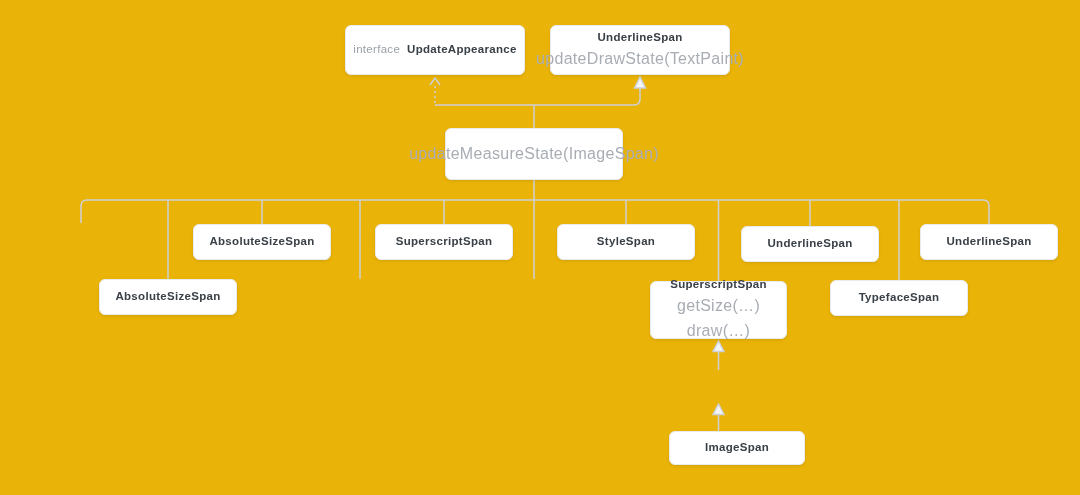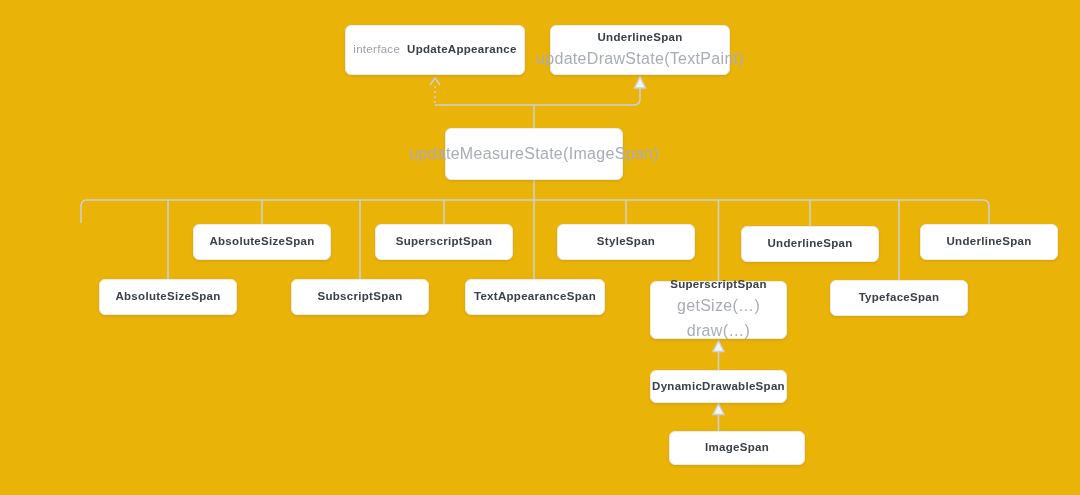--- a/index.html
+++ b/index.html
@@ -122,39 +122,30 @@
   </div>
 
   <div class="node" style="left:920px;top:224px;width:138px;height:36px">
     <div class="title">UnderlineSpan</div>
   </div>
 
   <div class="node" style="left:99px;top:279px;width:138px;height:36px">
     <div class="title">AbsoluteSizeSpan</div>
   </div>
 
-  <div class="node" style="left:291px;top:279px;width:138px;height:36px">
-    <div class="title">SubscriptSpan</div>
-  </div>
 
-  <div class="node" style="left:465px;top:279px;width:140px;height:36px">
-    <div class="title">TextAppearanceSpan</div>
-  </div>
 
   <div class="node" style="left:650px;top:281px;width:137px;height:58px">
     <div class="title">SuperscriptSpan</div>
     <div class="method">getSize(…)</div>
     <div class="method">draw(…)</div>
   </div>
 
   <div class="node" style="left:830px;top:280px;width:138px;height:36px">
     <div class="title">TypefaceSpan</div>
   </div>
 
-  <div class="node" style="left:650px;top:370px;width:137px;height:33px">
-    <div class="title">DynamicDrawableSpan</div>
-  </div>
 
   <div class="node" style="left:669px;top:431px;width:136px;height:34px">
     <div class="title">ImageSpan</div>
   </div>
 
 </div>
 
 </body></html>

